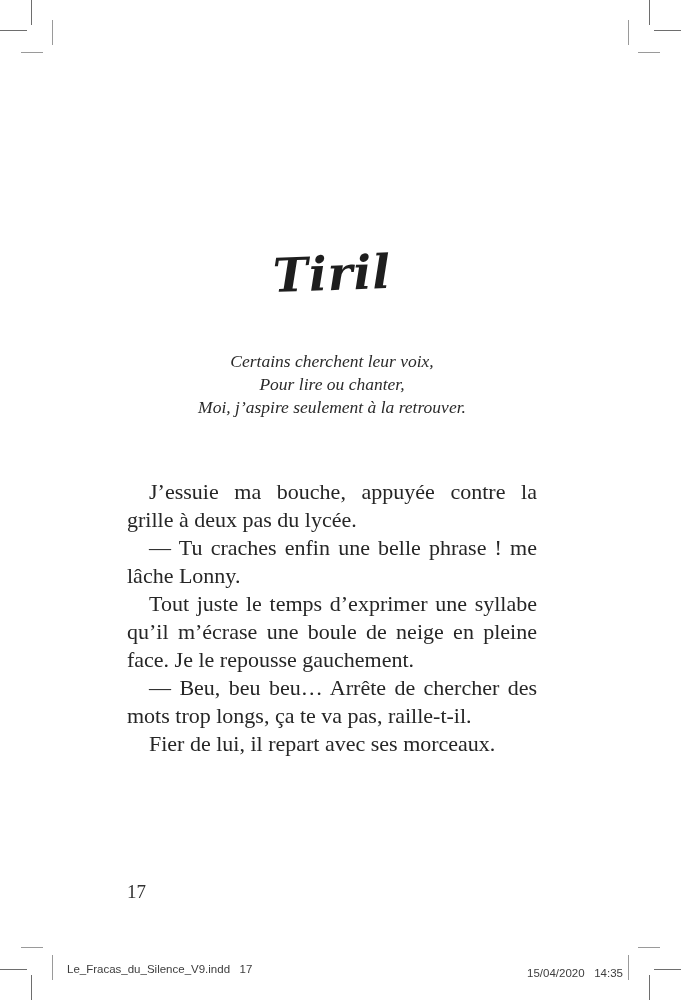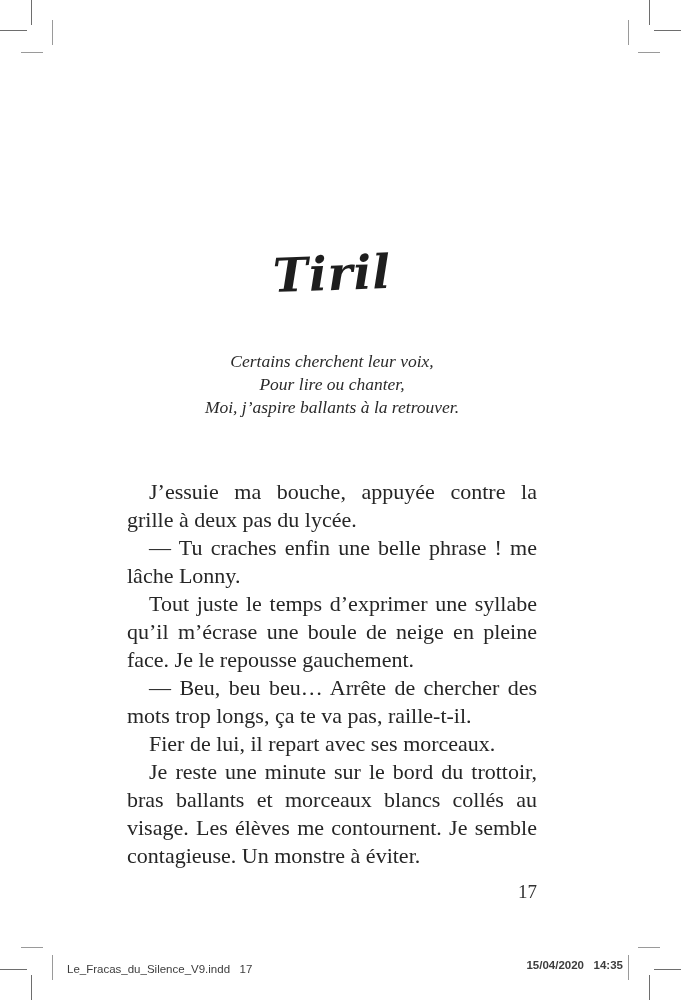--- a/index.html
+++ b/index.html
@@ -41,31 +41,31 @@
     position:absolute; left:127px; top:478px; width:410px;
     font-size:22px; line-height:28px;
     text-align:justify;
     color:#262626;
   }
   .body-text p { text-indent:22px; }
   .body-text .it { }
 
   .page-number {
     position:absolute; left:127px; top:881px; width:410px;
-    text-align:right;
+    text-align:left;
     font-size:19px; color:#333333;
   }
 
   .footer-slug {
     position:absolute; left:0; top:955px; width:681px;
     font-family:"Liberation Sans", sans-serif;
     font-size:11.5px; color:#3d3d3d;
   }
   .footer-slug .fleft  { position:absolute; left:67px; top:8px; white-space:pre; }
-  .footer-slug .fright { position:absolute; right:58px; top:4px; white-space:pre;font-weight:bold; }
+  .footer-slug .fright { position:absolute; right:58px; top:12px; white-space:pre; }
 </style>
 </head>
 <body>
 
 <div class="page">
 
   <div class="mark v" style="left:31px;  top:0;     height:25px;"></div>
   <div class="mark h" style="left:0;     top:30px;  width:27px;"></div>
   <div class="mark v inner" style="left:52px;  top:20px;  height:25px;"></div>
   <div class="mark h inner" style="left:21px;  top:52px;  width:22px;"></div>
@@ -83,30 +83,29 @@
   <div class="mark v" style="left:649px; top:975px; height:25px;"></div>
   <div class="mark h" style="left:654px; top:969px; width:27px;"></div>
   <div class="mark v inner" style="left:628px; top:955px; height:25px;"></div>
   <div class="mark h inner" style="left:638px; top:947px; width:22px;"></div>
 
   <div class="title">Tiril</div>
 
   <div class="epigraph">
     <div>Certains cherchent leur voix,</div>
     <div>Pour lire ou chanter,</div>
-    <div>Moi, j’aspire ballants à la retrouver.</div>
+    <div>Moi, j’aspire seulement à la retrouver.</div>
   </div>
 
   <div class="body-text">
     <p><span>J’essuie ma bouche, appuyée contre la grille à deux pas du lycée.</span></p>
     <p><span>— Tu craches enfin une belle phrase&nbsp;! me lâche Lonny.</span></p>
     <p><span>Tout juste le temps d’exprimer une syllabe qu’il m’écrase une boule de neige en pleine face. Je le repousse gauchement.</span></p>
     <p><span>— </span><span class="it">Beu, beu beu…</span><span> Arrête de chercher des mots trop longs, ça te va pas, raille-t-il.</span></p>
     <p><span>Fier de lui, il repart avec ses morceaux.</span></p>
-    <p><span>Je reste une minute sur le bord du trottoir, bras ballants et morceaux blancs collés au visage. Les élèves me contournent. Je semble contagieuse. Un monstre à éviter.</span></p>
   </div>
 
   <div class="page-number">17</div>
 
   <div class="footer-slug">
     <span class="fleft">Le_Fracas_du_Silence_V9.indd   17</span>
     <span class="fright">15/04/2020   14:35</span>
   </div>
 
 </div>

